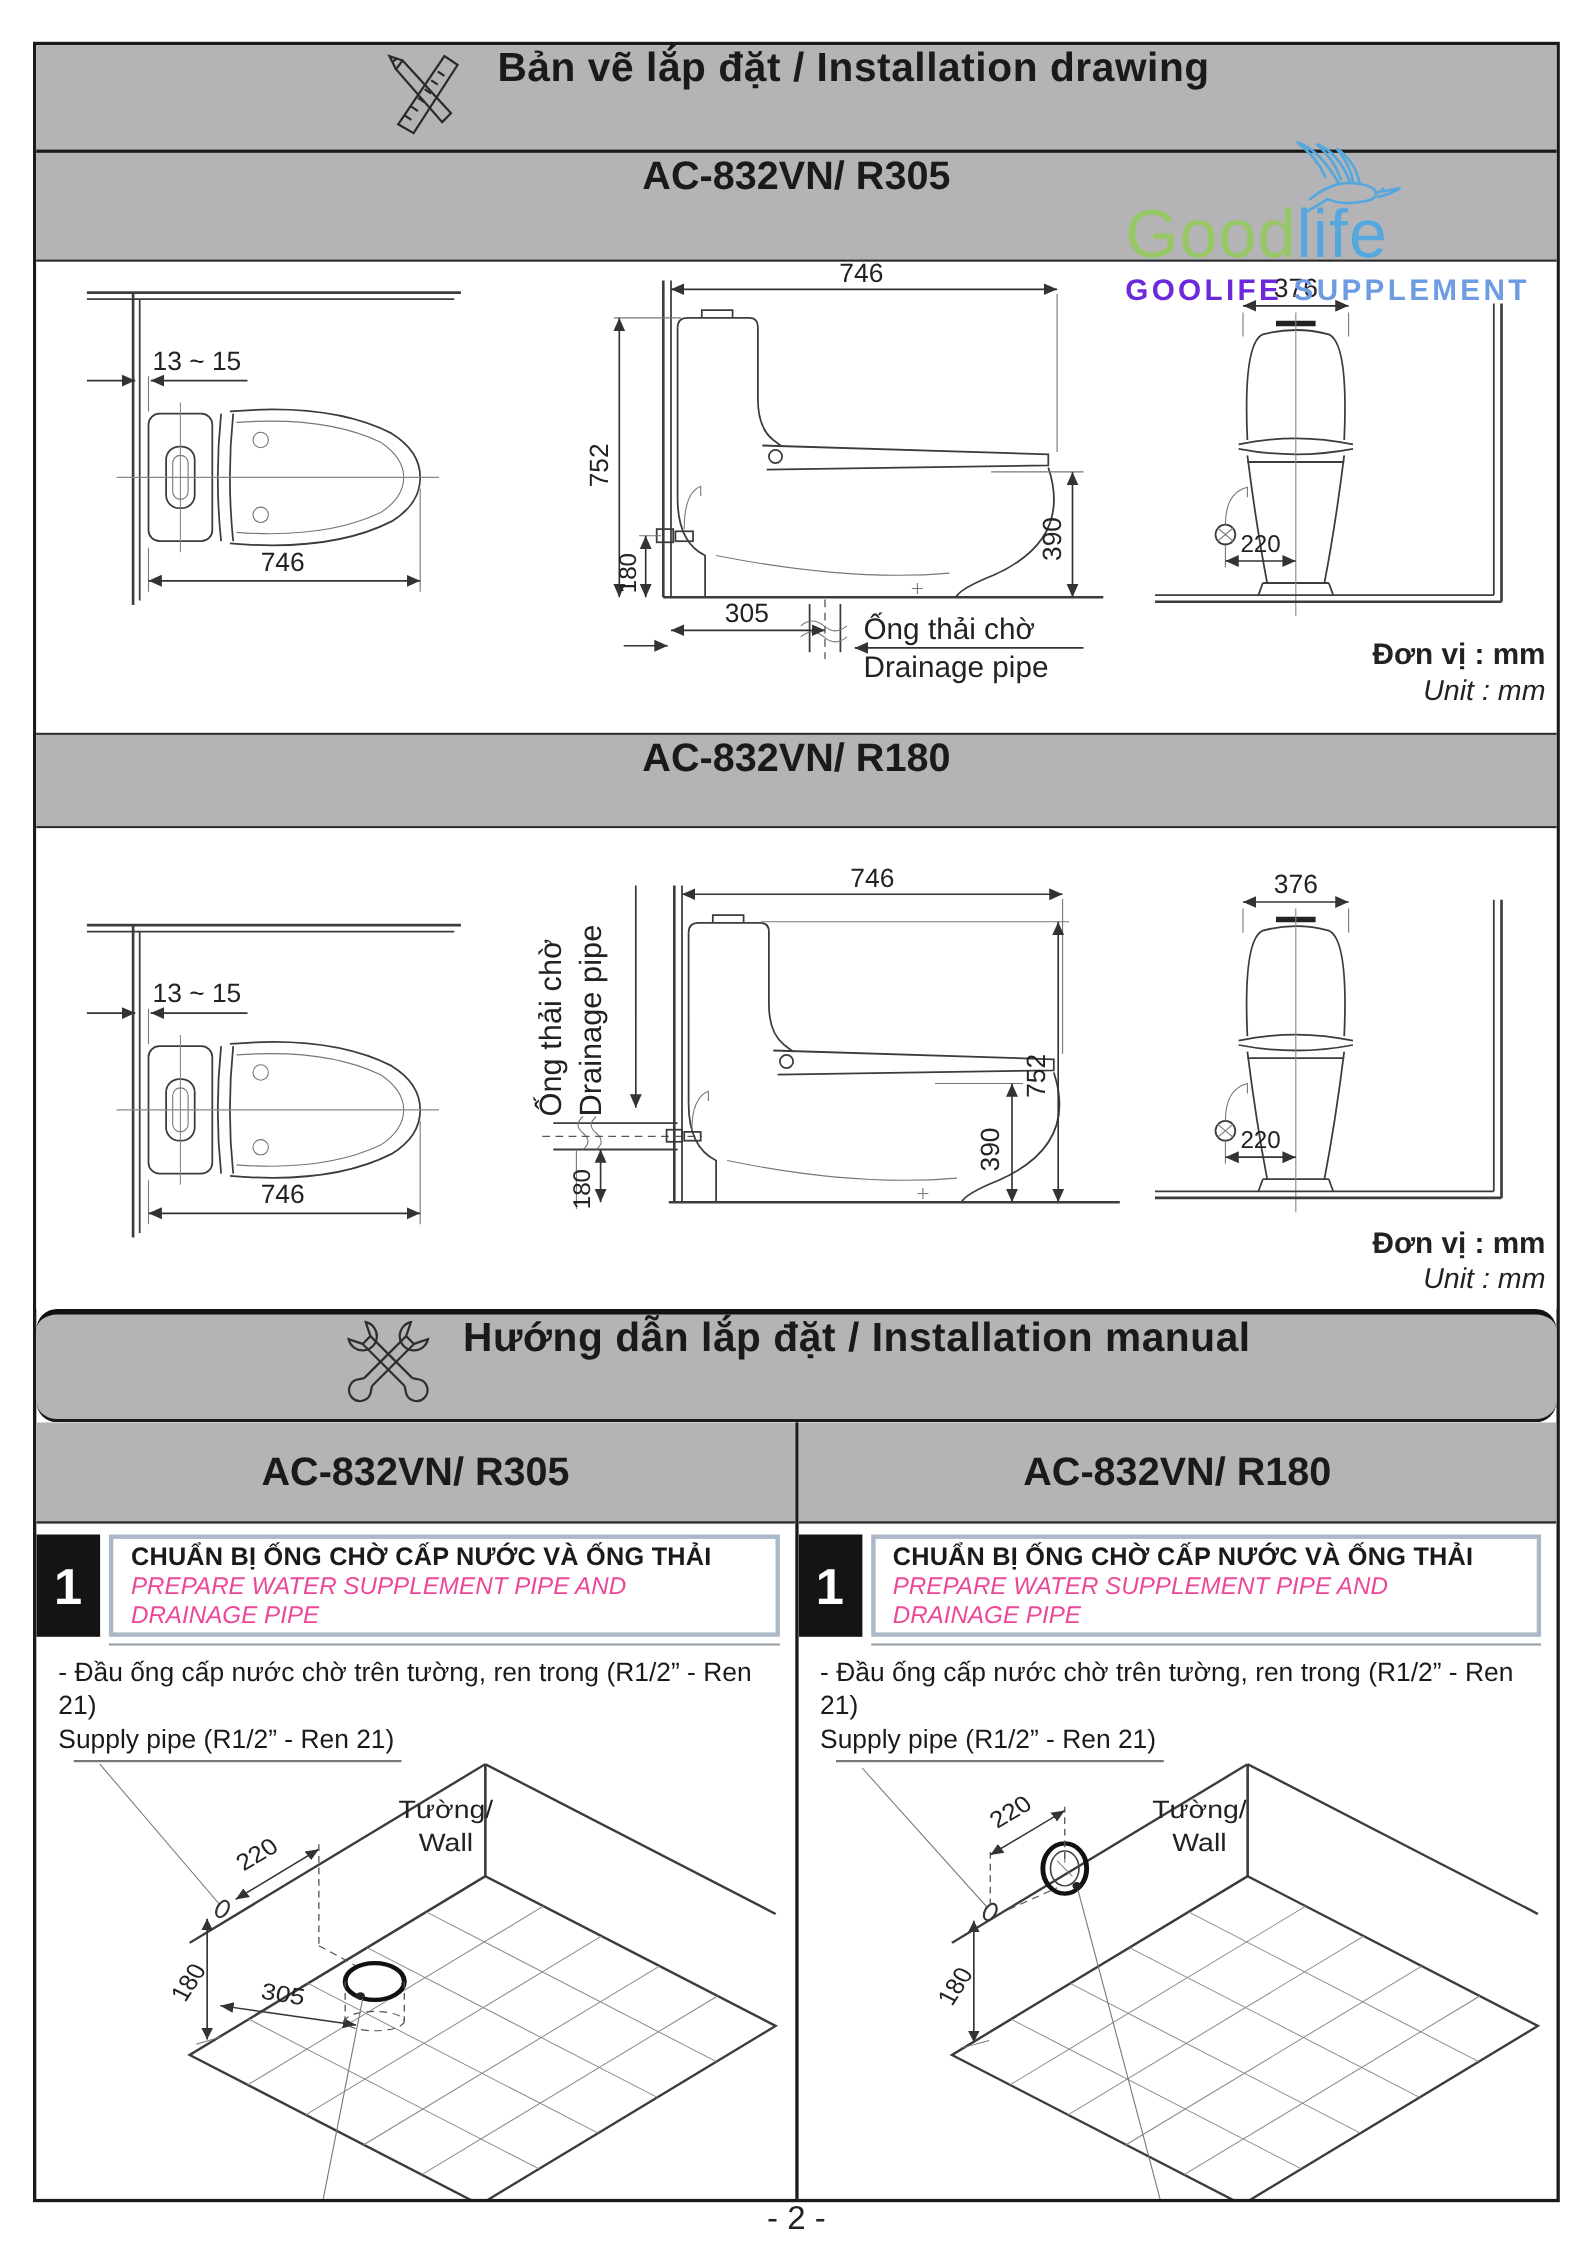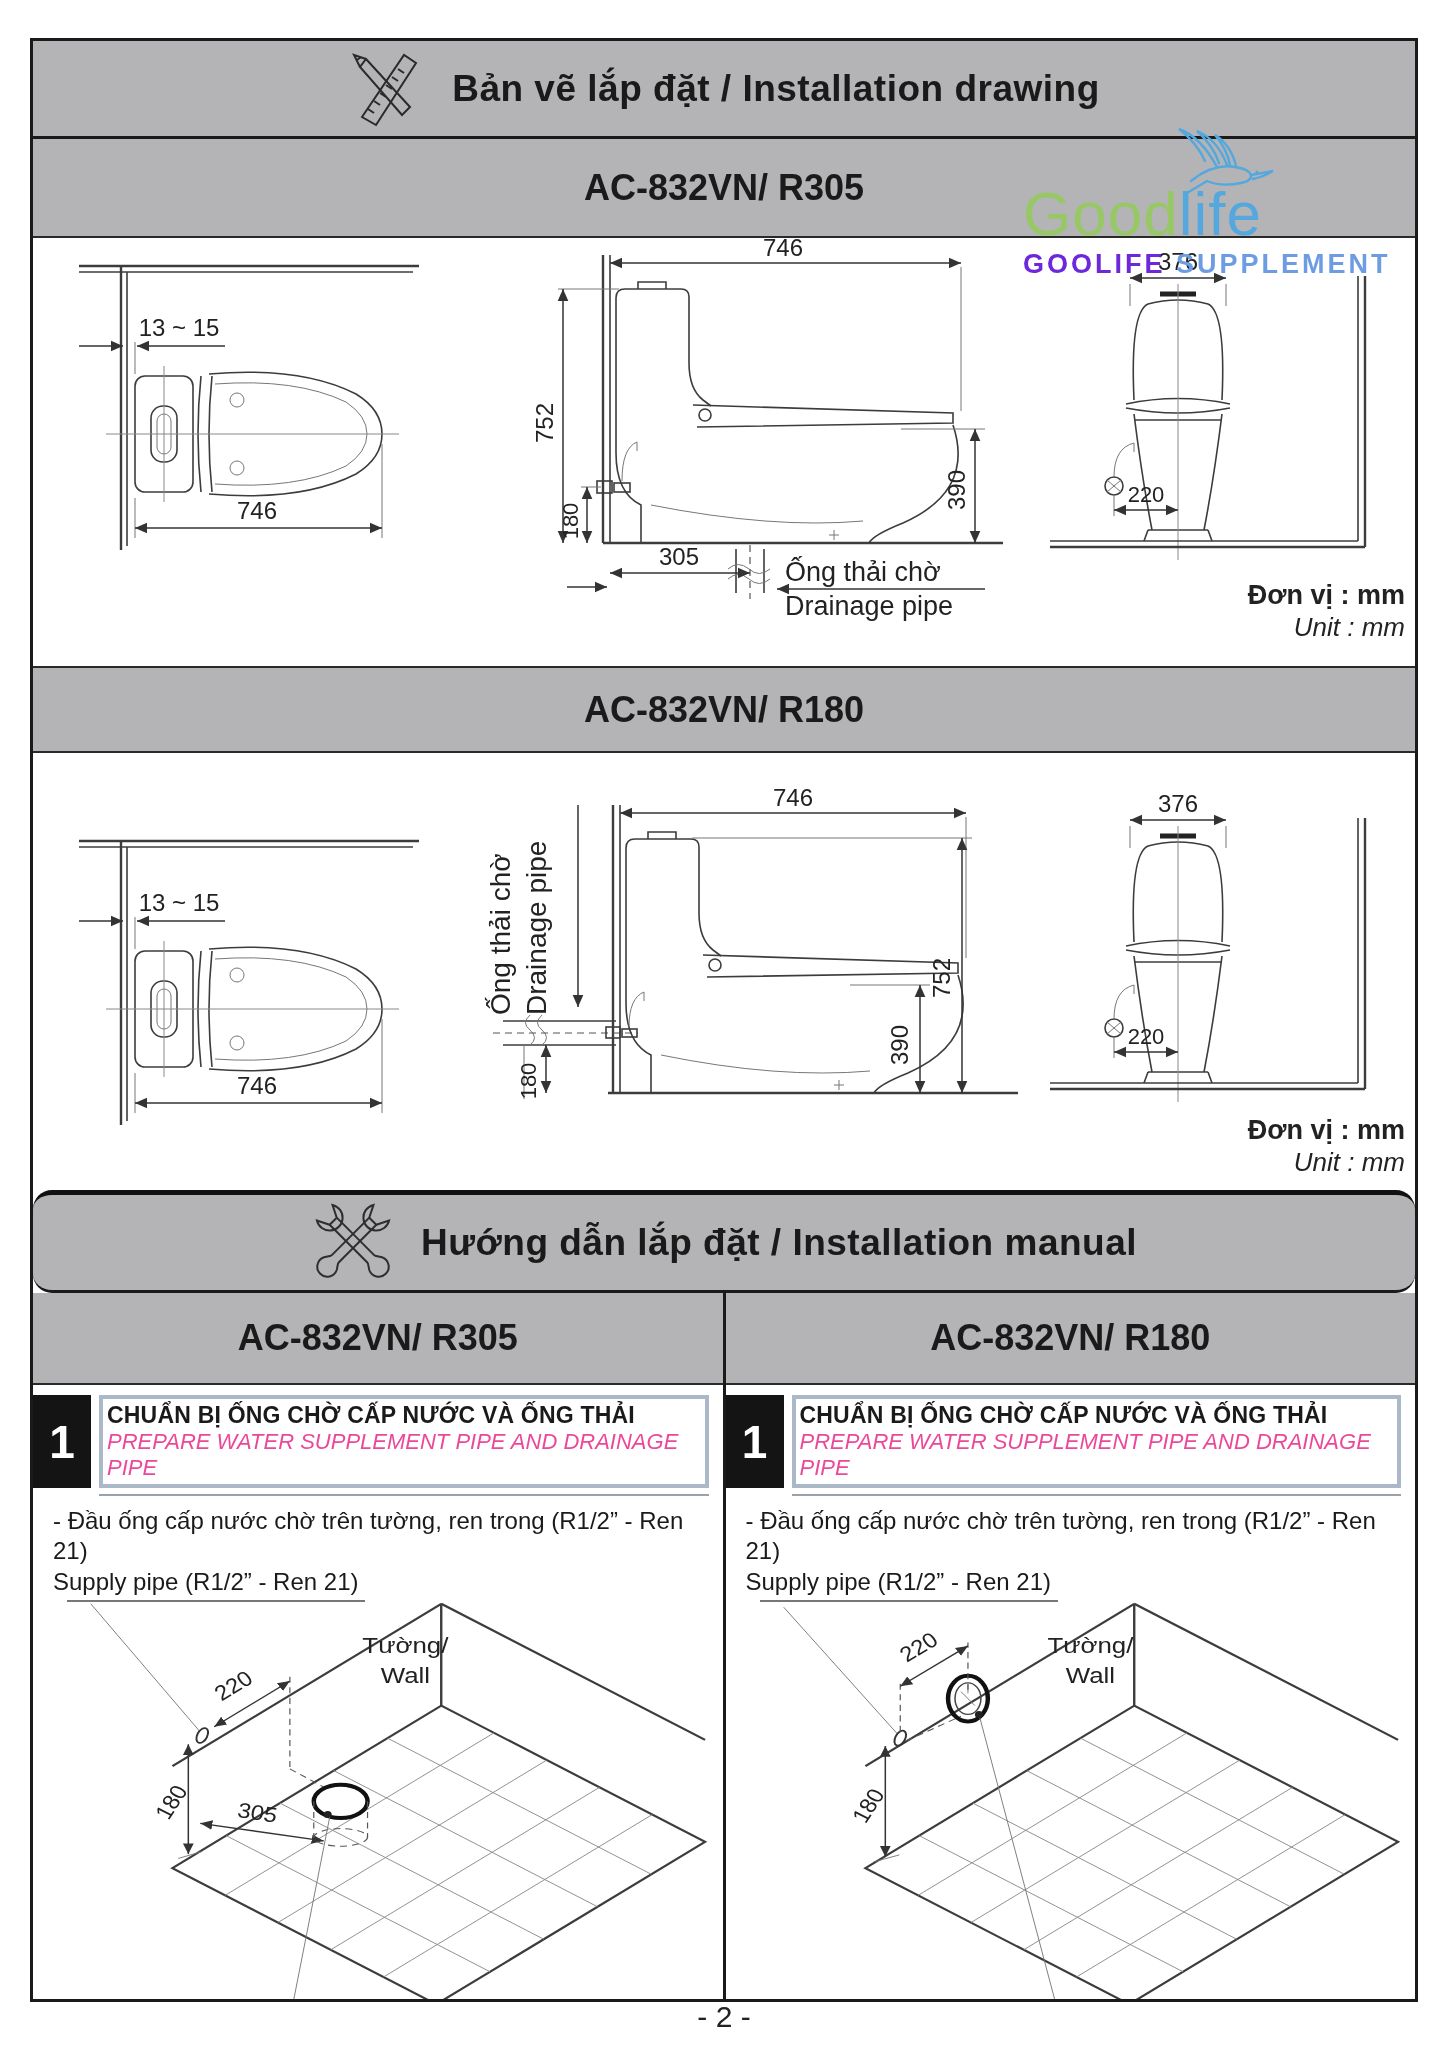--- a/index.html
+++ b/index.html
@@ -1,20 +1,20 @@
 <!DOCTYPE html>
 <html><head>
 <meta charset="utf-8">
 <style>
   html,body{margin:0;padding:0;background:#fff;}
   .page{position:relative;width:1448px;height:2048px;background:#fff;
         font-family:"Liberation Sans",sans-serif;color:#1a1a1a;overflow:hidden;}
   .doc{position:absolute;left:30px;top:38px;width:1382px;border:3px solid #1a1a1a;background:#fff;}
 
-  .bar{background:#b4b4b6;display:flex;align-items:center;justify-content:center;}
+  .bar{background:#b4b4b6;display:flex;align-items:flex-start;justify-content:center;}
   .bar.title-bar{height:95px;border-bottom:3px solid #1a1a1a;gap:26px;}
   .bar.model-bar1{height:97px;border-bottom:2px solid #2a2a2a;}
   .bar.model-bar2{height:83px;border-top:2px solid #2a2a2a;border-bottom:2px solid #2a2a2a;}
   .bar.manual-bar{height:95px;border-top:5px solid #111;border-bottom:3px solid #1a1a1a;gap:26px;border-radius:19px;}
   .bar-title{font-size:37px;font-weight:bold;letter-spacing:.5px;}
   .model-title{font-size:36px;font-weight:bold;}
 
   .draw-area{position:relative;background:#fff;}
   .draw-area.r305{height:428px;}
   .draw-area.r180{height:437px;}
@@ -28,21 +28,21 @@
   .columns{display:flex;}
   .col{width:691px;display:flex;flex-direction:column;overflow:hidden;}
   .col.left{border-right:3px solid #1a1a1a;}
   .col-head{height:90px;background:#b4b4b6;border-bottom:2px solid #2a2a2a;
             display:flex;align-items:center;justify-content:center;flex:none;}
   .col-body{position:relative;height:614px;padding:0;flex:none;}
 
   .step-row{display:flex;align-items:stretch;margin:10px 14px 0 0;}
   .step-num{width:58px;min-height:64px;background:#141414;color:#fff;font-size:46px;font-weight:bold;
             display:flex;align-items:center;justify-content:center;flex:none;}
-  .step-box{flex:1;margin-left:8px;border:4px solid #aab8c8;background:#fff;padding:3px 4px;}
+  .step-box{flex:1;margin-left:8px;border:4px solid #aab8c8;background:#fff;padding:3px 16px;}
   .step-title-vi{font-size:23px;font-weight:bold;letter-spacing:.2px;}
   .step-title-en{font-size:22px;font-style:italic;color:#ec4899;}
   .step-underline{height:2px;background:#9aa2aa;margin:6px 14px 0 66px;}
 
   .supply-note{margin:10px 14px 0 20px;font-size:24px;line-height:1.27;}
   .note-underline{height:2px;background:#777;width:298px;margin:3px 0 0 34px;}
 
   .iso-svg{display:block;margin-top:0;}
 
   .page-num{position:absolute;left:0;right:0;top:2000px;text-align:center;font-size:30px;color:#222;}

